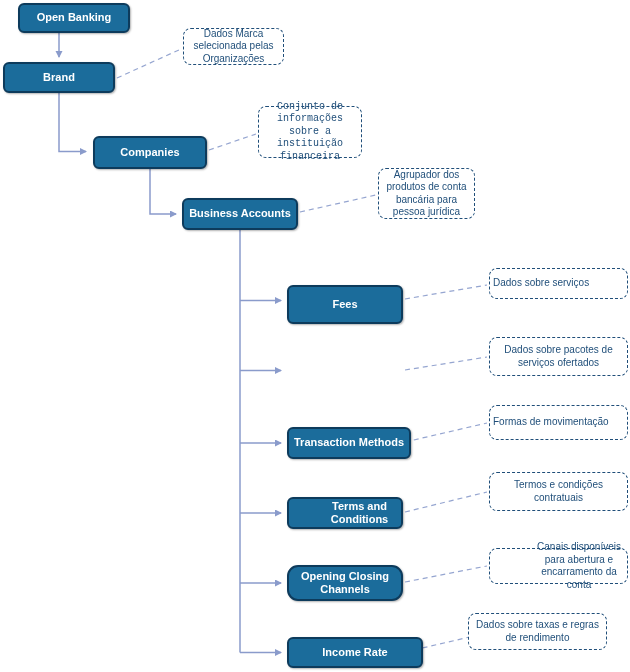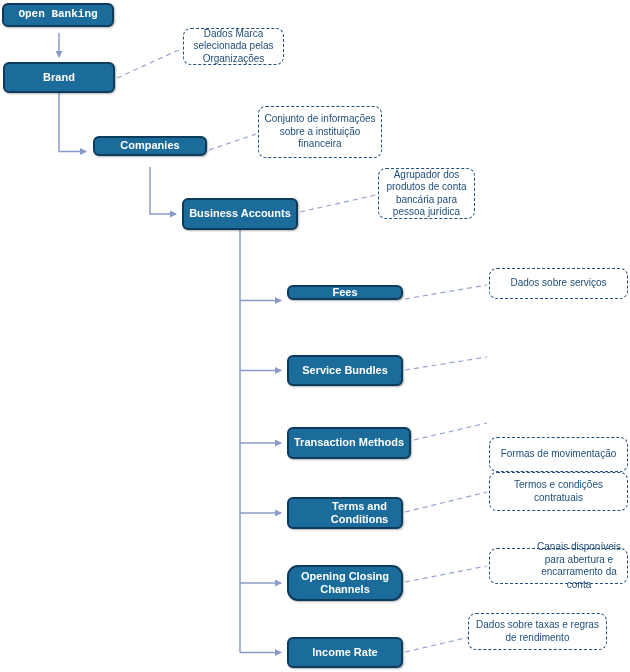--- a/index.html
+++ b/index.html
@@ -37,21 +37,21 @@
     padding:1px 2px;
     box-shadow:1px 1px 2px rgba(0,0,0,.3);
   }
   .note{
     position:absolute;box-sizing:border-box;
     background:#fff;
     border:1px dashed var(--note-border);
     border-radius:8px;
     color:var(--note-text);
     font-size:10px;
-    display:flex;align-items:center;justify-content:center;
+    display:flex;align-items:center;
     text-align:center;line-height:1.25;
     padding:2px 3px;
   }
 </style>
 </head>
 <body>
 
 <div id="canvas">
 
   <svg id="connector-layer" viewBox="0 0 630 672" xmlns="http://www.w3.org/2000/svg">
@@ -76,78 +76,78 @@
     <path class="edge-dashed" d="M209,150 L256,134"></path>
     <path class="edge-dashed" d="M300,212 L376,195"></path>
     <path class="edge-dashed" d="M405,299 L487,285"></path>
     <path class="edge-dashed" d="M405,370 L487,357"></path>
     <path class="edge-dashed" d="M405,442 L487,423"></path>
     <path class="edge-dashed" d="M405,512 L487,492"></path>
     <path class="edge-dashed" d="M405,582 L487,566"></path>
     <path class="edge-dashed" d="M405,652 L487,633"></path>
   </svg>
 
-  <div class="node" style="left:2px;top:3px;width:112px;height:24px;font-family:Liberation Mono, monospace;">
+  <div class="node" style="left:18px;top:3px;width:112px;height:30px;">
     <span>Open Banking</span>
   </div>
 
   <div class="node" style="left:3px;top:62px;width:112px;height:31px;">
     <span>Brand</span>
   </div>
 
-  <div class="node" style="left:93px;top:136px;width:114px;height:20px;">
+  <div class="node" style="left:93px;top:136px;width:114px;height:33px;">
     <span>Companies</span>
   </div>
 
   <div class="node" style="left:182px;top:198px;width:116px;height:32px;">
     <span>Business Accounts</span>
   </div>
 
-  <div class="node" style="left:287px;top:285px;width:116px;height:15px;">
+  <div class="node" style="left:287px;top:285px;width:116px;height:39px;">
     <span>Fees</span>
   </div>
 
-  <div class="node" style="left:287px;top:355px;width:116px;height:31px;">
-    <span>Service Bundles</span>
-  </div>
 
   <div class="node" style="left:287px;top:427px;width:124px;height:32px;">
     <span>Transaction Methods</span>
   </div>
 
   <div class="node" style="left:287px;top:497px;width:116px;height:32px;padding-left:31px;">
     <span>Terms and Conditions</span>
   </div>
 
   <div class="node" style="left:287px;top:565px;width:116px;height:36px;border-radius:11px;">
     <span>Opening Closing Channels</span>
   </div>
 
-  <div class="node" style="left:287px;top:637px;width:116px;height:31px;">
+  <div class="node" style="left:287px;top:637px;width:136px;height:31px;">
     <span>Income Rate</span>
   </div>
 
   <div class="note" style="left:183px;top:28px;width:101px;height:37px;">
     <span>Dados Marca selecionada pelas Organizações</span>
   </div>
 
-  <div class="note" style="left:258px;top:106px;width:124px;height:52px;">
+  <div class="note" style="left:258px;top:106px;width:104px;height:52px;font-family:Liberation Mono, monospace;">
     <span>Conjunto de informações sobre a instituição financeira</span>
   </div>
 
   <div class="note" style="left:378px;top:168px;width:97px;height:51px;">
     <span>Agrupador dos produtos de conta bancária para pessoa jurídica</span>
   </div>
 
   <div class="note" style="left:489px;top:268px;width:139px;height:31px;">
     <span>Dados sobre serviços</span>
   </div>
 
+  <div class="note" style="left:489px;top:337px;width:139px;height:39px;">
+    <span>Dados sobre pacotes de serviços ofertados</span>
+  </div>
 
-  <div class="note" style="left:489px;top:405px;width:139px;height:35px;margin-top:32px;">
+  <div class="note" style="left:489px;top:405px;width:139px;height:35px;">
     <span>Formas de movimentação</span>
   </div>
 
   <div class="note" style="left:489px;top:472px;width:139px;height:39px;">
     <span>Termos e condições contratuais</span>
   </div>
 
   <div class="note" style="left:489px;top:548px;width:139px;height:36px;padding-left:44px;">
     <span>Canais disponíveis para abertura e encarramento da conta</span>
   </div>

